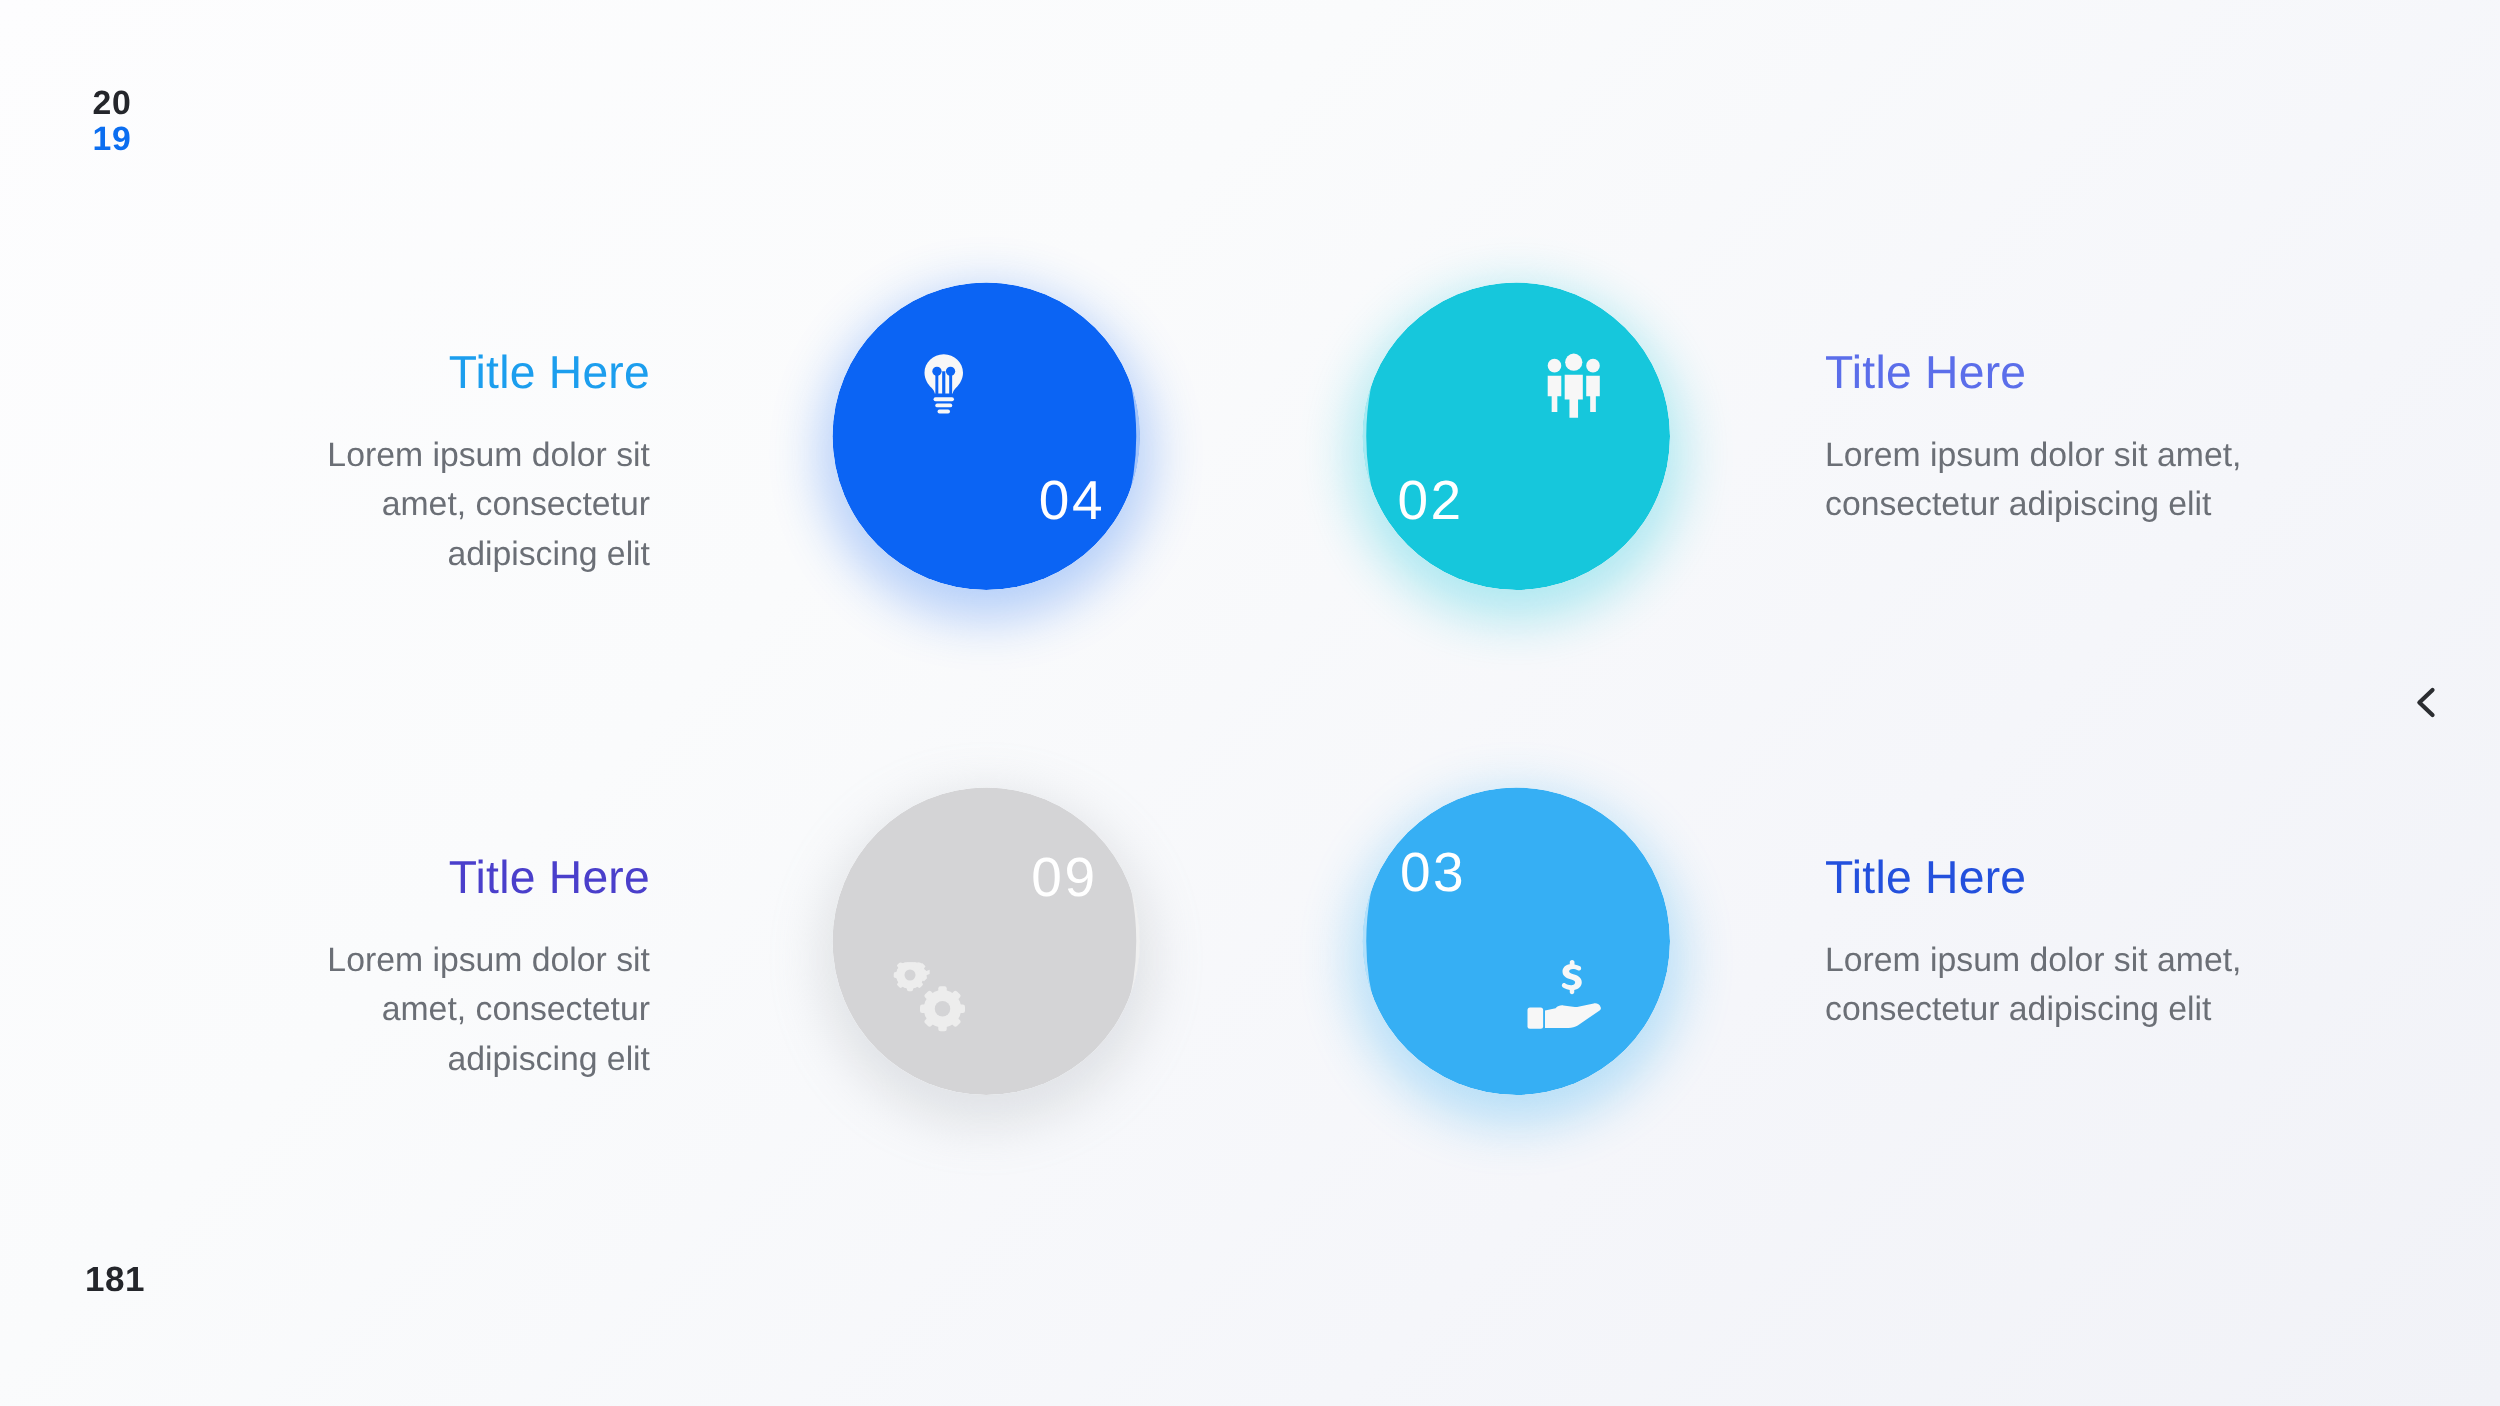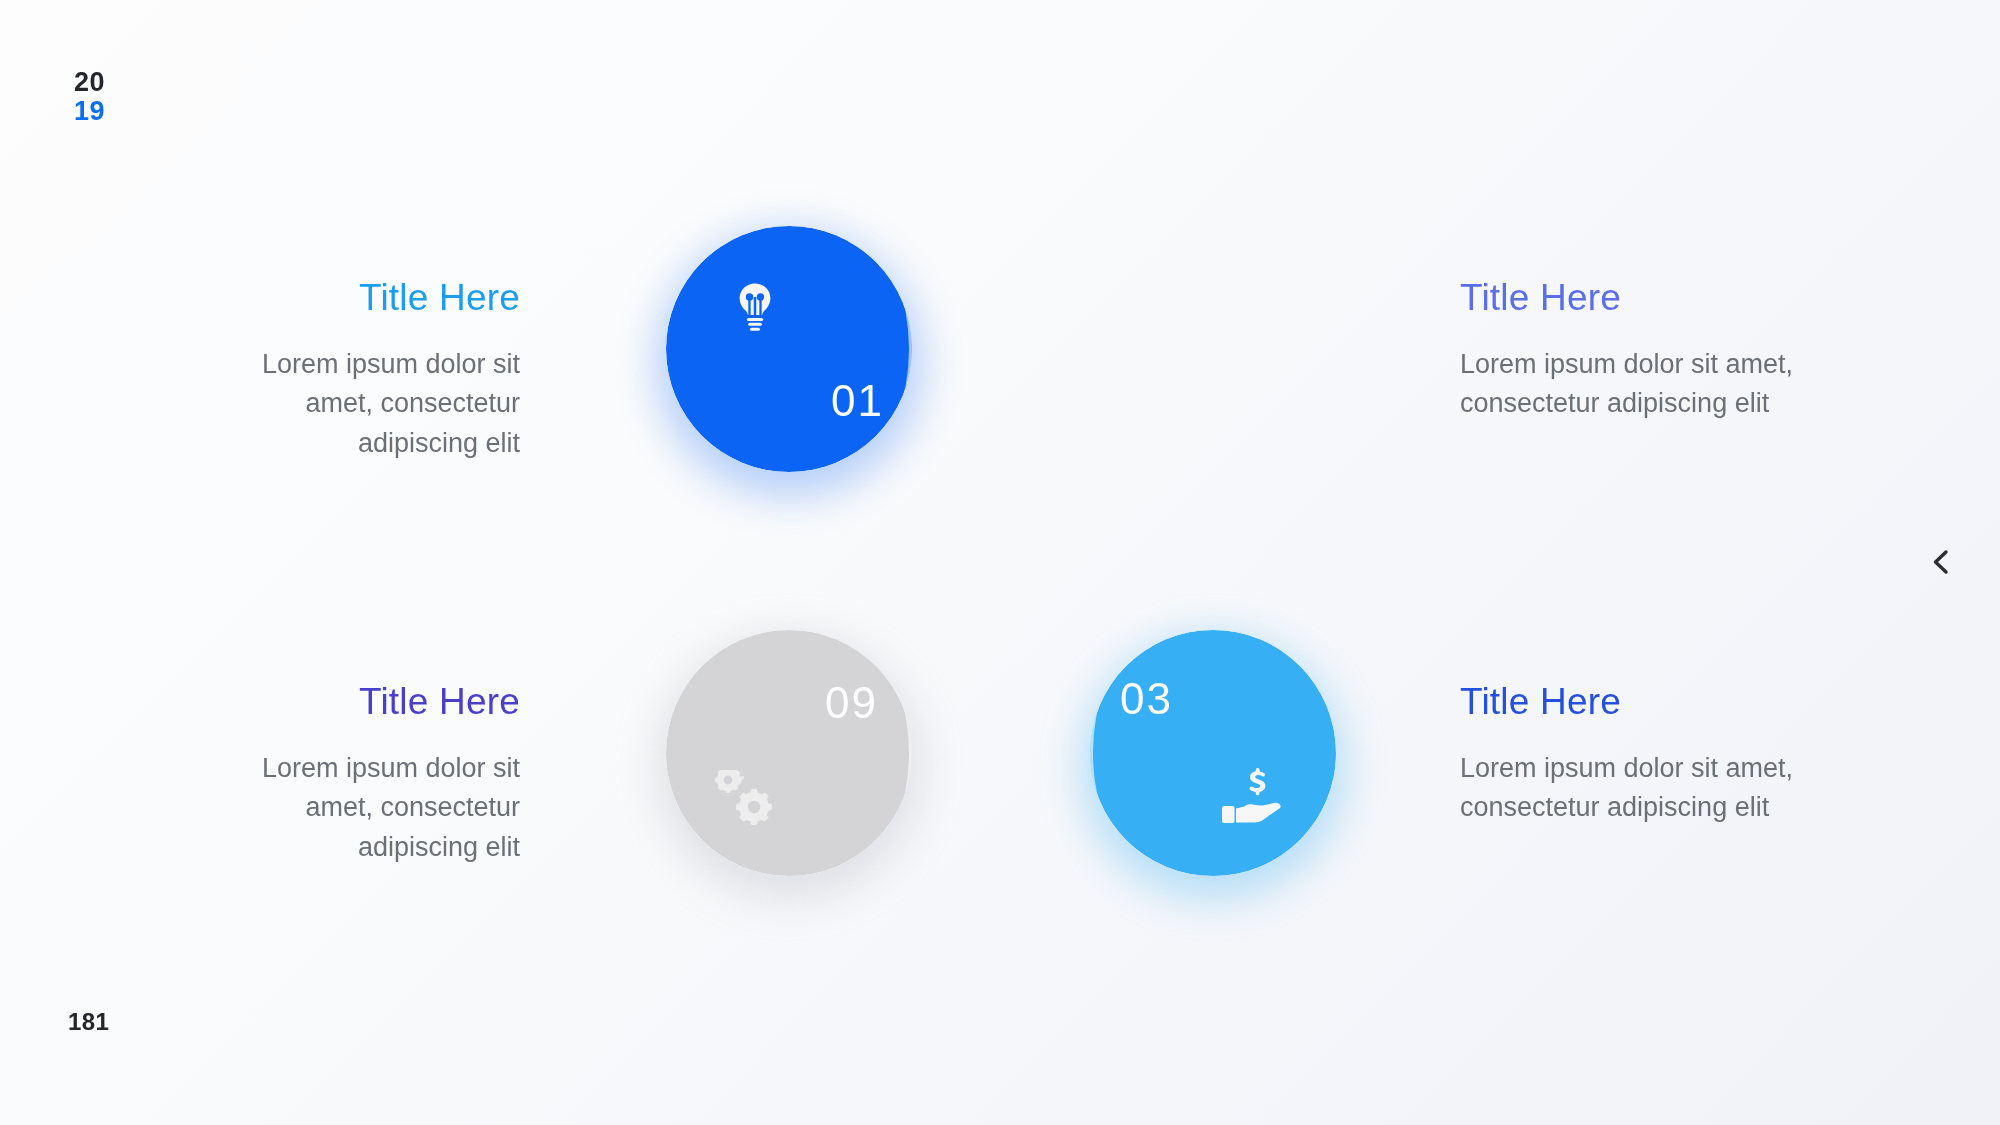--- a/index.html
+++ b/index.html
@@ -30,21 +30,21 @@
     letter-spacing: 0.5px;
   }
   #year-badge .y-top { color: #24262b; display: block; }
   #year-badge .y-bot { color: #0b6ef0; display: block; }
 
   
   #page-number {
     position: absolute;
     left: 68px;
     top: 1008px;
-    font-size: 24px;
+    font-size: 28px;
     font-weight: bold;
     color: #24262b;
     letter-spacing: 0.4px;
   }
 
   
   #nav-prev {
     position: absolute;
     left: 1920px;
     top: 540px;
@@ -146,41 +146,57 @@
   </div>
 
   <div class="item" style="left:190px; top:278px; width:1000px;">
     <div class="txt right-align" style="left:0px; width:330px;">
       <p class="title" style="color:#1c9eee;">Title Here</p>
       <p class="body">Lorem ipsum dolor sit amet, consectetur adipiscing elit</p>
     </div>
     <div class="circle glow-1" style="left:476px; top:-52px;">
       <div class="face" style="background:#0b64f4;">
         <div class="band b1"></div>
-        <span class="num" style="right:28px; bottom:46px;">01</span>
+        <span class="num" style="right:28px; bottom:46px;">04</span>
         <span class="ico" style="left:60px; top:52px;">
           <svg viewBox="0 0 64 64" fill="#f7f7f7">
             <path d="M32 6c-9.4 0-17 7.3-17 16.3 0 5.6 2.9 10.1 6.2 13.3 1.6 1.6 2.6 3.3 2.9 5.1h15.8c.3-1.8 1.3-3.5 2.9-5.1C46.1 32.4 49 27.9 49 22.3 49 13.3 41.4 6 32 6z"></path>
             <rect x="23" y="44" width="18" height="3.4" rx="1.7"></rect>
             <rect x="24.5" y="49.4" width="15" height="3.4" rx="1.7"></rect>
             <rect x="26.5" y="54.8" width="11" height="3.4" rx="1.7"></rect>
             <g fill="#0b64f4">
               <circle cx="26" cy="21" r="4.1"></circle>
               <circle cx="38" cy="21" r="4.1"></circle>
               <rect x="30.6" y="21" width="2.8" height="20"></rect>
               <rect x="24.6" y="24" width="2.6" height="17"></rect>
               <rect x="36.8" y="24" width="2.6" height="17"></rect>
             </g>
           </svg>
         </span>
       </div>
     </div>
   </div>
 
   <div class="item" style="left:900px; top:278px; width:1010px;">
+    <div class="circle glow-2" style="left:190px; top:-52px;">
+      <div class="face" style="background:#16c7dc;">
+        <div class="band b2"></div>
+        <span class="num" style="left:28px; bottom:46px;">02</span>
+        <span class="ico" style="right:48px; top:52px;">
+          <svg viewBox="0 0 64 64" fill="#f7f7f7">
+            <circle cx="15" cy="16" r="6"></circle>
+            <path d="M9 25h12v18h-3.5v14H12.5V43H9z"></path>
+            <circle cx="49" cy="16" r="6"></circle>
+            <path d="M43 25h12v18h-3.5v14H46.5V43H43z"></path>
+            <circle cx="32" cy="13" r="7.6"></circle>
+            <path d="M24 24h16v22h-4.2v16h-7.6V46H24z"></path>
+          </svg>
+        </span>
+      </div>
+    </div>
     <div class="txt left-align" style="left:560px; width:340px;">
       <p class="title" style="color:#5b6eea;">Title Here</p>
       <p class="body">Lorem ipsum dolor sit amet, consectetur adipiscing elit</p>
     </div>
   </div>
 
   <div class="item" style="left:190px; top:682px; width:1000px;">
     <div class="txt right-align" style="left:0px; width:330px;">
       <p class="title" style="color:#4a3fcb;">Title Here</p>
       <p class="body">Lorem ipsum dolor sit amet, consectetur adipiscing elit</p>

